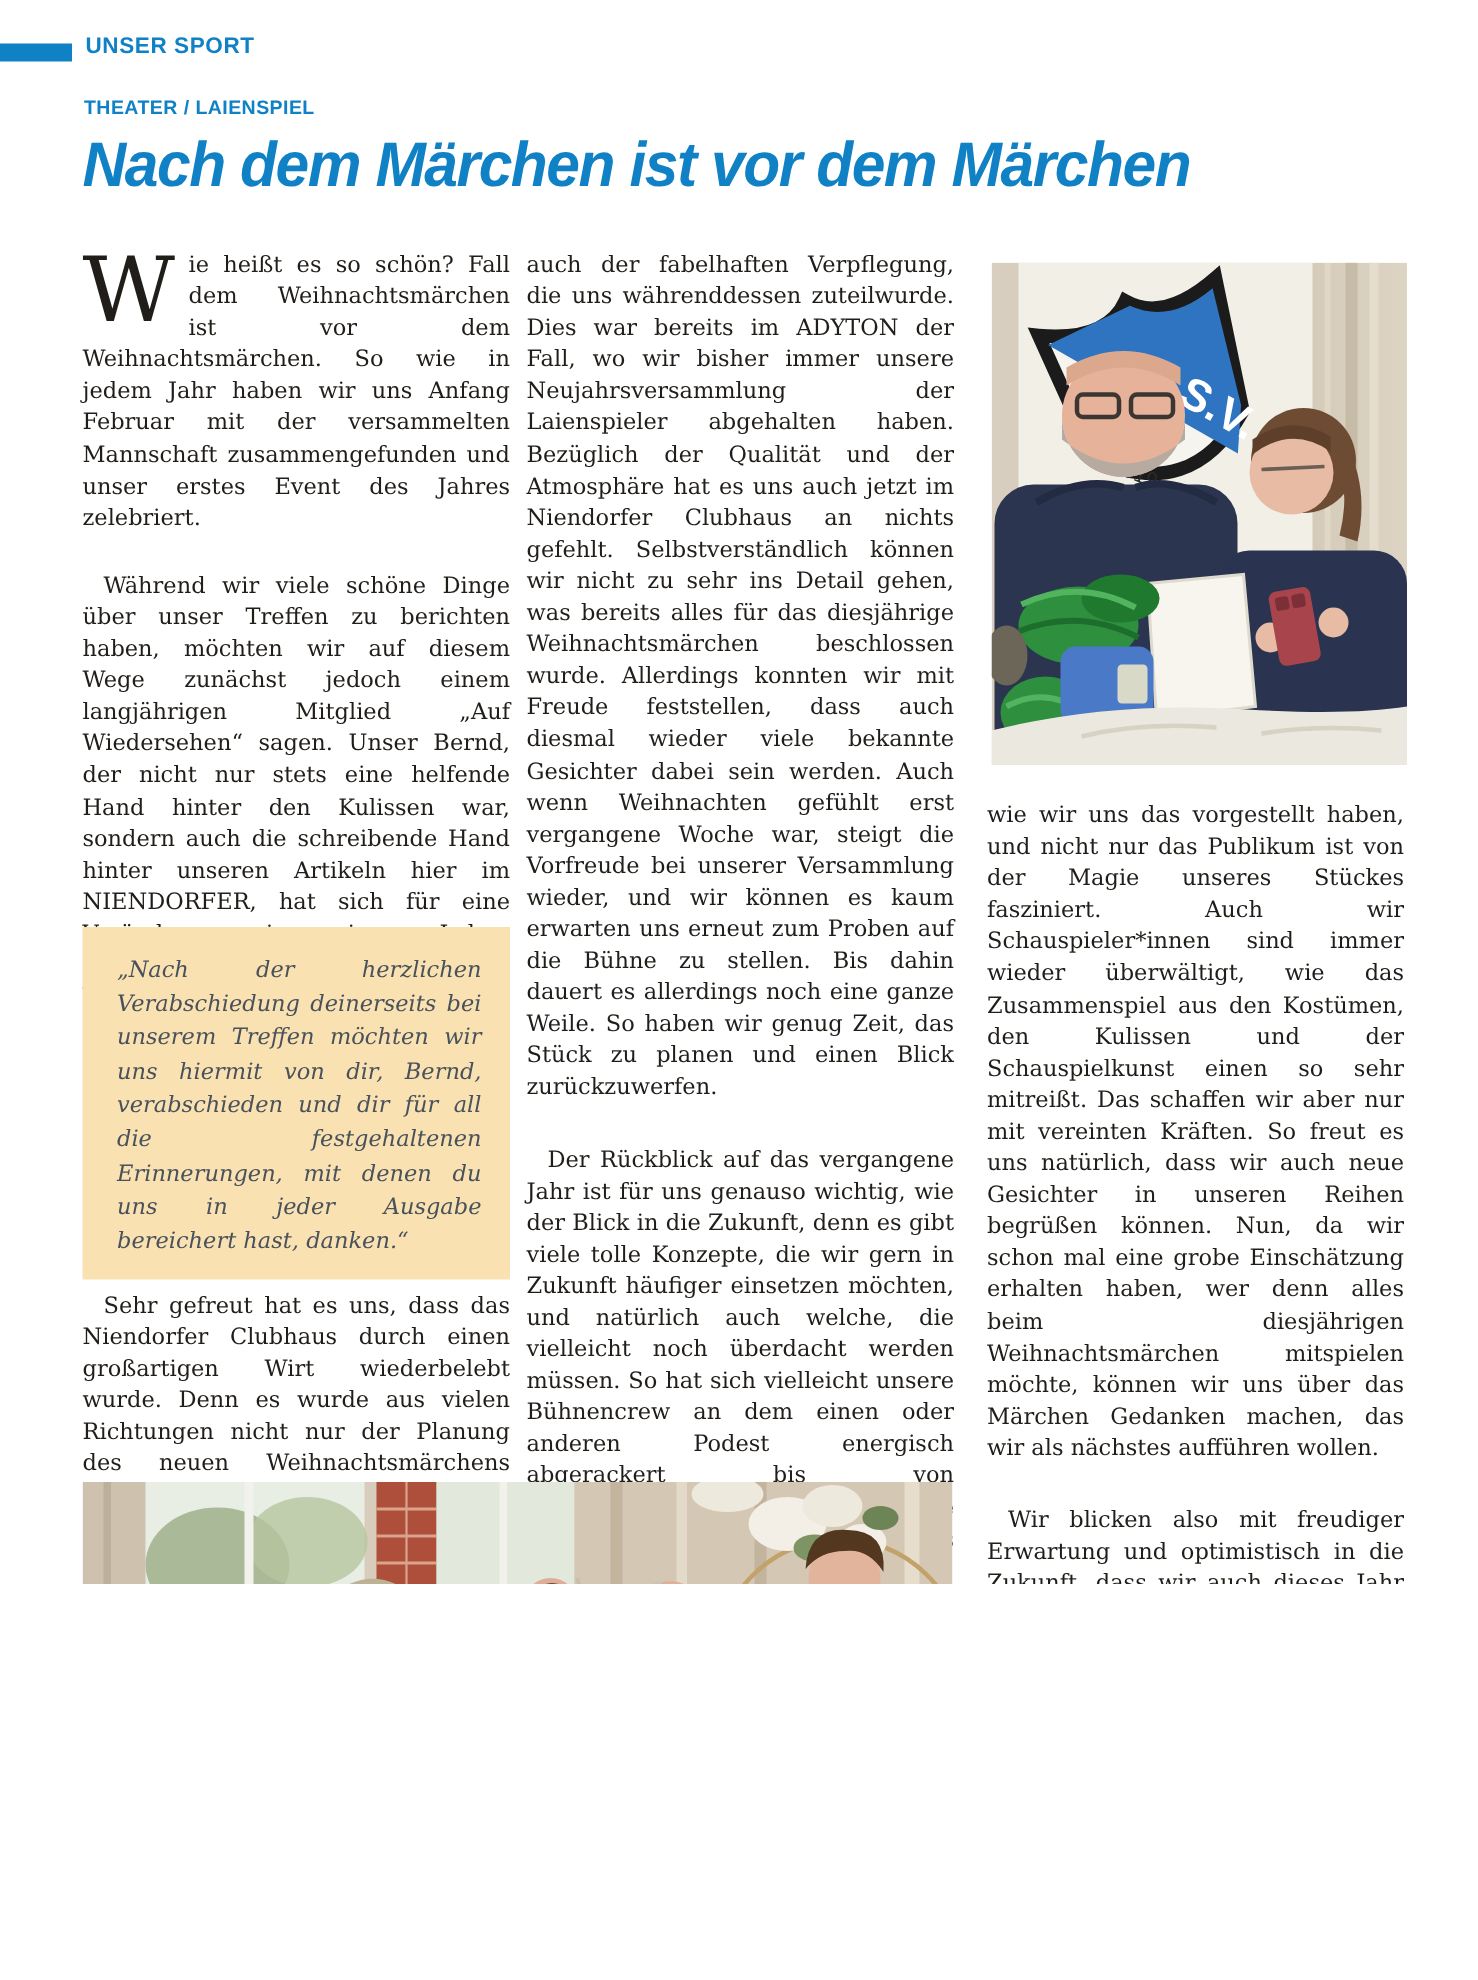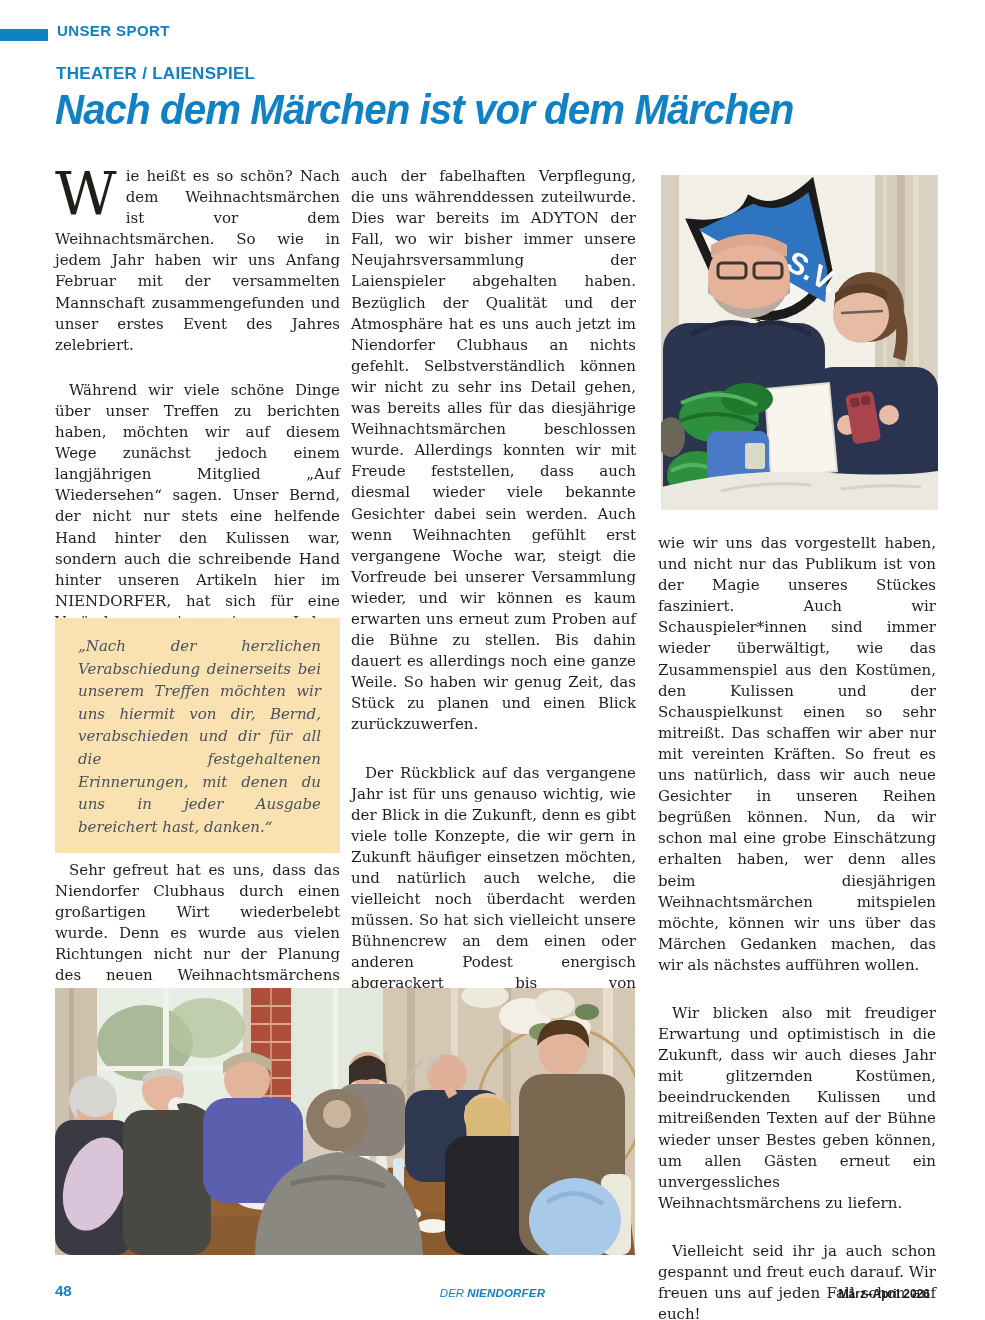--- a/index.html
+++ b/index.html
@@ -1,29 +1,29 @@
 <!DOCTYPE html>
 <html><head>
 <meta charset="utf-8">
 <style>
   html,body { margin:0; padding:0; background:#ffffff; }
   .page {
-    position:relative; width:985px; height:1320px; background:#ffffff;
+    position:relative; width:985px; height:1056px; background:#ffffff;
     font-family:"DejaVu Serif", serif; color:#211e1a; overflow:hidden;
   }
   
   .section-bar { position:absolute; left:0; top:29px; width:48px; height:12px; background:#1181c6; }
   .section-label {
     position:absolute; left:57px; top:22px;
     font-family:"Liberation Sans", sans-serif; font-weight:bold; font-size:15px;
     letter-spacing:0.4px; color:#1181c6;
   }
   .kicker {
     position:absolute; left:56px; top:64px;
-    font-family:"Liberation Sans", sans-serif; font-weight:bold; font-size:17px;
+    font-family:"Liberation Sans", sans-serif; font-weight:bold; font-size:13px;
     letter-spacing:0.3px; color:#1181c6;
   }
   .headline {
     position:absolute; left:55px; top:86px;
     font-family:"Liberation Sans", sans-serif; font-style:italic; font-weight:bold;
     font-size:42px; color:#1181c6; letter-spacing:-1px; white-space:nowrap;
     transform:scaleX(0.96); transform-origin:left top;
   }
   
   .col { position:absolute; width:285px; font-size:15px; line-height:21.1px; text-align:justify; }
@@ -71,21 +71,21 @@
 <body>
 
 <div class="page">
 
   <div class="section-bar"></div>
   <div class="section-label">UNSER SPORT</div>
   <div class="kicker">THEATER / LAIENSPIEL</div>
   <h1 class="headline" style="margin:0;">Nach dem Märchen ist vor dem Märchen</h1>
 
   <div class="col" id="col1">
-    <p><span class="dropcap">W</span><span>ie heißt es so schön? Nach dem Weihnachtsmärchen ist vor dem Weihnachtsmärchen. So wie in jedem Jahr haben wir uns Anfang Februar mit der versammelten Mannschaft zusammengefunden und unser erstes Event des Jahres zelebriert.</span></p>
+    <p><span class="dropcap">W</span><span>ie heißt es so schön? Fall dem Weihnachtsmärchen ist vor dem Weihnachtsmärchen. So wie in jedem Jahr haben wir uns Anfang Februar mit der versammelten Mannschaft zusammengefunden und unser erstes Event des Jahres zelebriert.</span></p>
     <p class="indent">Während wir viele schöne Dinge über unser Treffen zu berichten haben, möchten wir auf diesem Wege zunächst jedoch einem langjährigen Mitglied „Auf Wiedersehen“ sagen. Unser Bernd, der nicht nur stets eine helfende Hand hinter den Kulissen war, sondern auch die schreibende Hand hinter unseren Artikeln hier im NIENDORFER, hat sich für eine Veränderung in seinem Leben entschieden und beschlossen, neue Wege zu gehen.</p>
   </div>
 
   <div class="quote-box">
     <span>„Nach der herzlichen Verabschiedung deinerseits bei unserem Treffen möchten wir uns hiermit von dir, Bernd, verabschieden und dir für all die festgehaltenen Erinnerungen, mit denen du uns in jeder Ausgabe bereichert hast, danken.“</span>
   </div>
 
   <div id="col1-p3">
     <p class="indent">Sehr gefreut hat es uns, dass das Niendorfer Clubhaus durch einen großartigen Wirt wiederbelebt wurde. Denn es wurde aus vielen Richtungen nicht nur der Planung des neuen Weihnachtsmärchens entgegengefiebert, sondern</p>
   </div>

